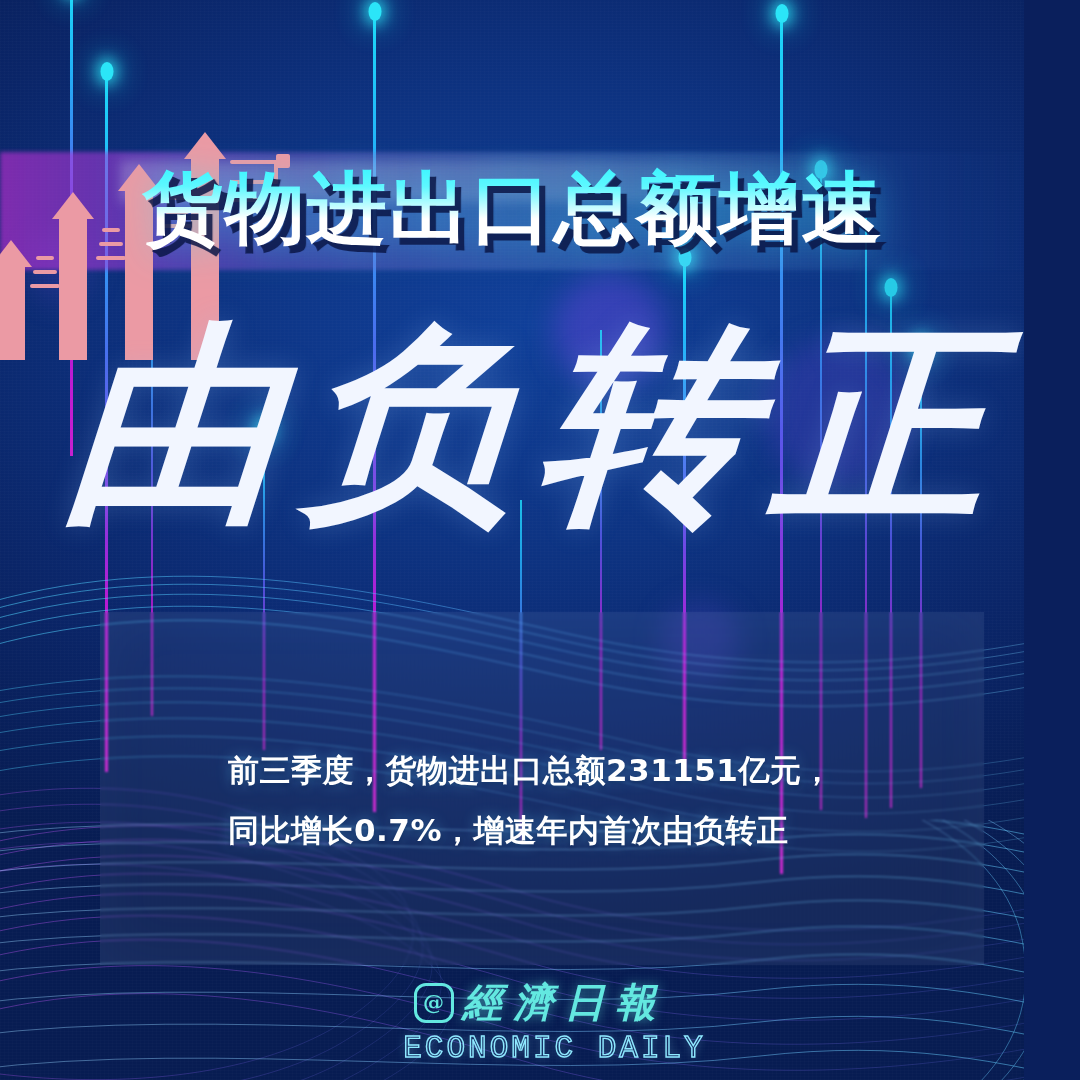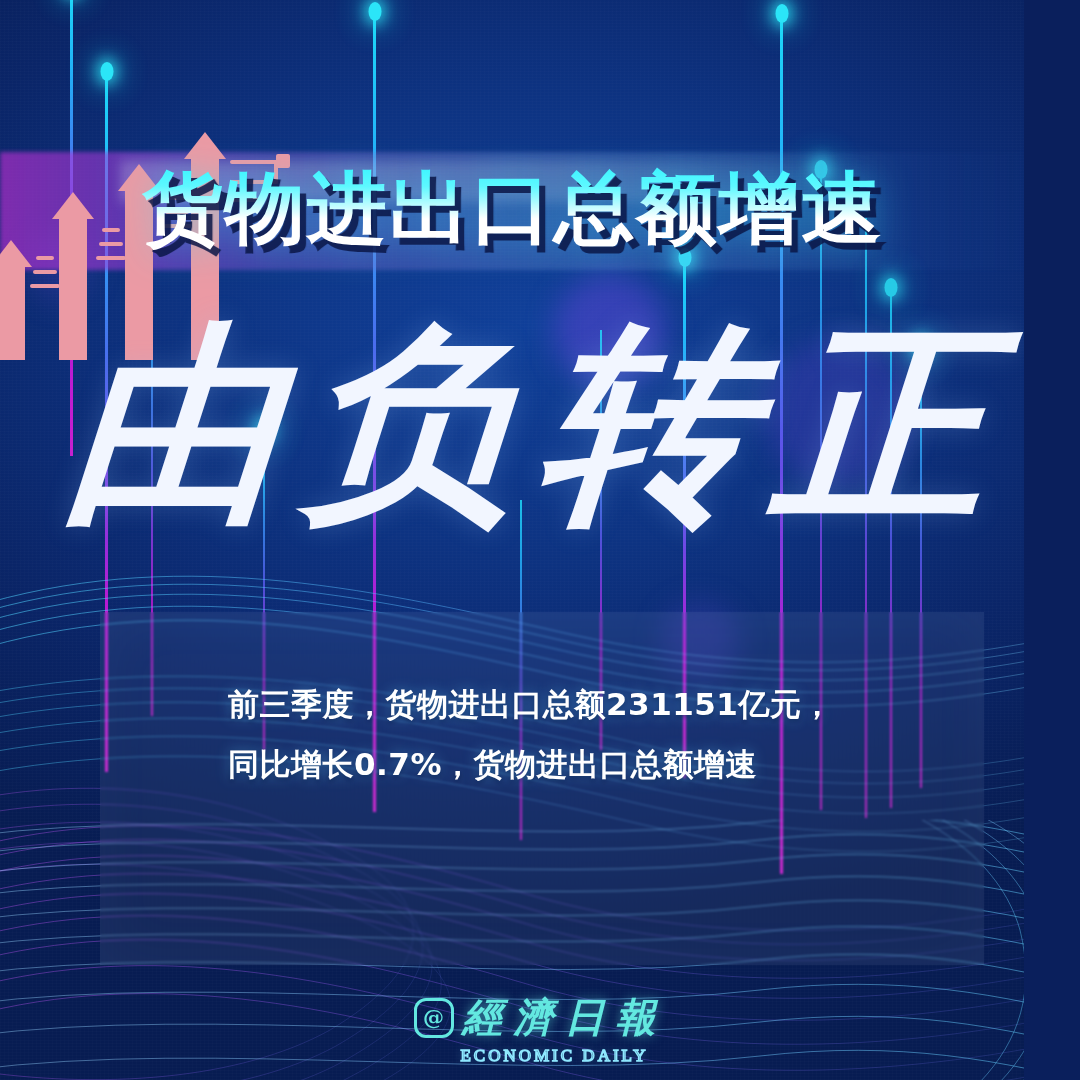--- a/index.html
+++ b/index.html
@@ -112,21 +112,21 @@
   
   .panel{
     position:absolute; left:100px; top:612px; width:884px; height:353px;
     background:rgba(255,255,255,.055);
     backdrop-filter:blur(1px);
     box-shadow:inset 0 0 60px rgba(140,190,255,.05);
   }
 
   
   .body{
-    position:absolute; left:228px; top:674px; width:700px;
+    position:absolute; left:228px; top:740px; width:700px;
     font-size:31px; line-height:1.95;
     color:#ffffff; font-weight:bold;
     letter-spacing:.5px;
     font-family:"DejaVu Sans","Liberation Sans",sans-serif;
     text-shadow:0 0 14px rgba(90,200,255,.45), 0 2px 4px rgba(0,20,60,.55);
   }
   .body .ln{ display:block; white-space:nowrap; }
 
   
   .logo{
@@ -145,22 +145,22 @@
   }
   .logo-cn{
     font-size:40px; letter-spacing:11px; font-style:italic; font-weight:bold;
     font-family:"DejaVu Serif","Liberation Serif",serif;
     color:#63e8e0;
     text-shadow:0 0 12px rgba(99,232,224,.55);
     text-align:center;
   }
   .logo-en{
     margin-top:1px;
-    font-size:17px; letter-spacing:3px;
-    font-family:Liberation Serif, serif;
+    font-size:31px; letter-spacing:3px;
+    font-family:Liberation Mono, monospace;
     color:transparent;
     -webkit-text-stroke:1.4px #8fe9ff;
     text-shadow:0 0 10px rgba(143,233,255,.40);
     margin-left:29px;
   }
 </style>
 </head>
 <body>
 
 <div id="poster">
@@ -320,21 +320,21 @@
       <div class="circuit" style="left: 240px; bottom: 158px; width: 34px; height: 4px; border-radius: 2px;"></div>
       <div class="circuit" style="left: 286px; bottom: 192px; width: 14px; height: 14px; border-radius: 2px;"></div>
     </div>
 
   <div class="title">货物进出口总额增速</div>
 
   <div class="bigline">由负转正</div>
 
   <div class="body" id="body-copy">
       <span class="ln">前三季度，货物进出口总额231151亿元，</span>
-      <span class="ln">同比增长0.7%，货物进出口总额增速</span>
+      <span class="ln">同比增长0.7%，增速年内首次由负转正</span>
     </div>
 
   <div class="logo">
     <div class="logo-row">
       <span class="at-mark">@</span>
       <span class="logo-cn">經濟日報</span>
     </div>
     <div class="logo-en">ECONOMIC DAILY</div>
   </div>
 

